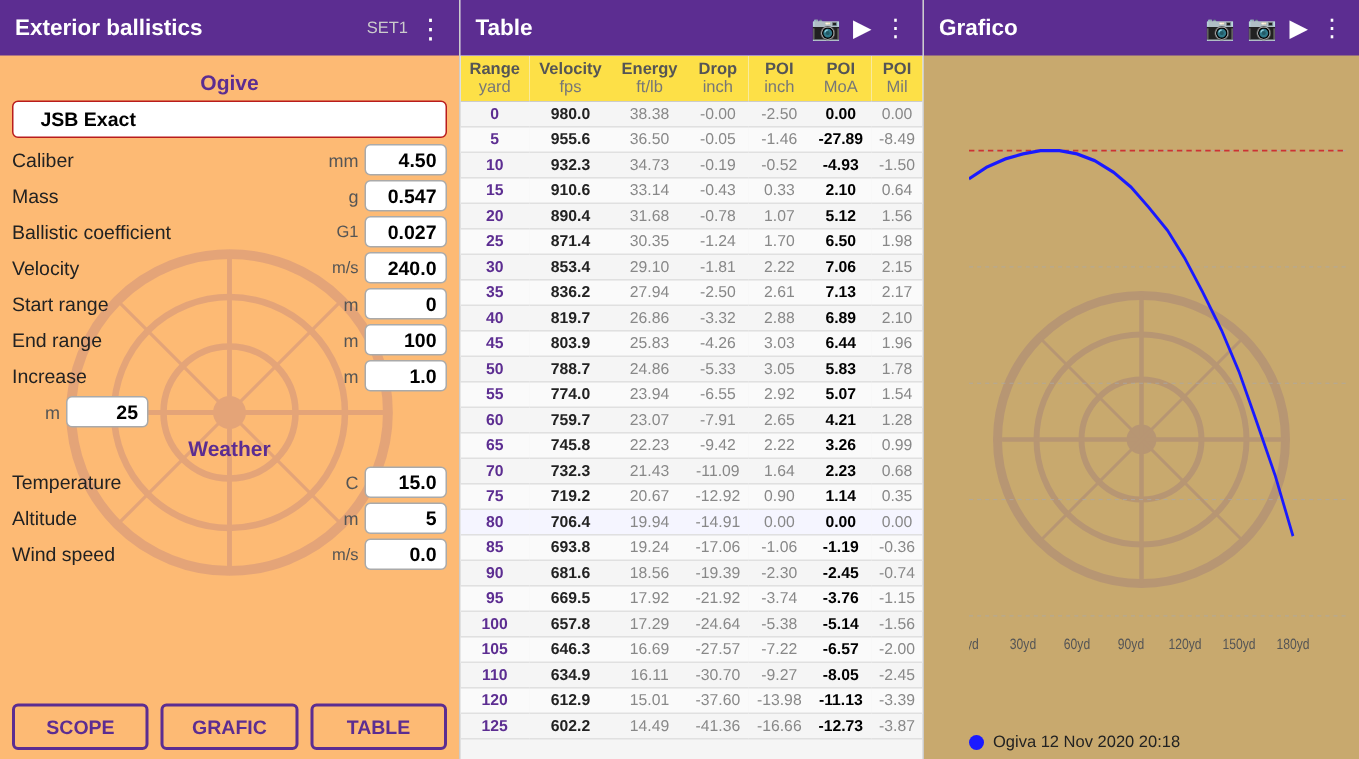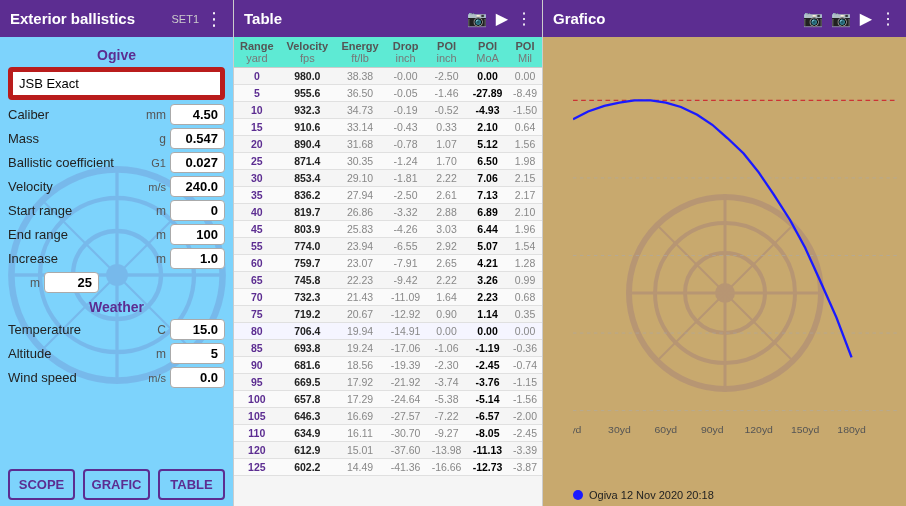--- a/index.html
+++ b/index.html
@@ -8,23 +8,23 @@
       background: #c8a96e;
       width: 906px;
       height: 506px;
       overflow: hidden;
       display: flex;
       flex-direction: row;
     }
 
     
     .left-panel {
-      width: 233px;
+      width: 306px;
       height: 506px;
-      background: #7dd3fc;
+      background: #fdba74;
       position: relative;
       flex-shrink: 0;
       overflow: hidden;
     }
     .left-panel-bg-icon {
       position: absolute;
       top: 50%;
       left: 50%;
       transform: translate(-50%, -40%);
       opacity: 0.15;
@@ -68,26 +68,27 @@
     .section-title {
       text-align: center;
       color: #5c2d91;
       font-weight: bold;
       font-size: 14px;
       margin: 6px 0 4px 0;
     }
 
     .ogive-input {
       width: 100%;
-      border: 5px solid #b91c1c;
+      border: 1px solid #b91c1c;
       border-radius: 4px;
-      padding: 4px 6px;
+      padding: 4px 18px;
       font-size: 13px;
       background: white;
       margin-bottom: 4px;
+      font-weight: bold;
     }
 
     .field-row {
       display: flex;
       align-items: center;
       margin-bottom: 3px;
       font-size: 13px;
     }
     .field-label {
       flex: 1;
@@ -173,21 +174,21 @@
       flex: 1;
       overflow-y: auto;
       overflow-x: hidden;
     }
     .data-table {
       width: 100%;
       border-collapse: collapse;
       font-size: 11px;
     }
     .data-table thead tr th {
-      background: #5eead4;
+      background: #fde047;
       color: #555;
       font-weight: bold;
       padding: 3px 2px;
       border-bottom: 1px solid #ccc;
       position: sticky;
       top: 0;
       z-index: 2;
     }
     .data-table tbody tr td {
       text-align: center;
@@ -471,20 +472,29 @@
           <tr>
             <td class="col-range">45</td>
             <td class="col-velocity">803.9</td>
             <td class="col-energy">25.83</td>
             <td class="col-drop">-4.26</td>
             <td class="col-poi-inch">3.03</td>
             <td class="col-poi-moa">6.44</td>
             <td class="col-poi-mil">1.96</td>
           </tr>
           <tr>
+            <td class="col-range">50</td>
+            <td class="col-velocity">788.7</td>
+            <td class="col-energy">24.86</td>
+            <td class="col-drop">-5.33</td>
+            <td class="col-poi-inch">3.05</td>
+            <td class="col-poi-moa">5.83</td>
+            <td class="col-poi-mil">1.78</td>
+          </tr>
+          <tr>
             <td class="col-range">55</td>
             <td class="col-velocity">774.0</td>
             <td class="col-energy">23.94</td>
             <td class="col-drop">-6.55</td>
             <td class="col-poi-inch">2.92</td>
             <td class="col-poi-moa">5.07</td>
             <td class="col-poi-mil">1.54</td>
           </tr>
           <tr>
             <td class="col-range">60</td>

